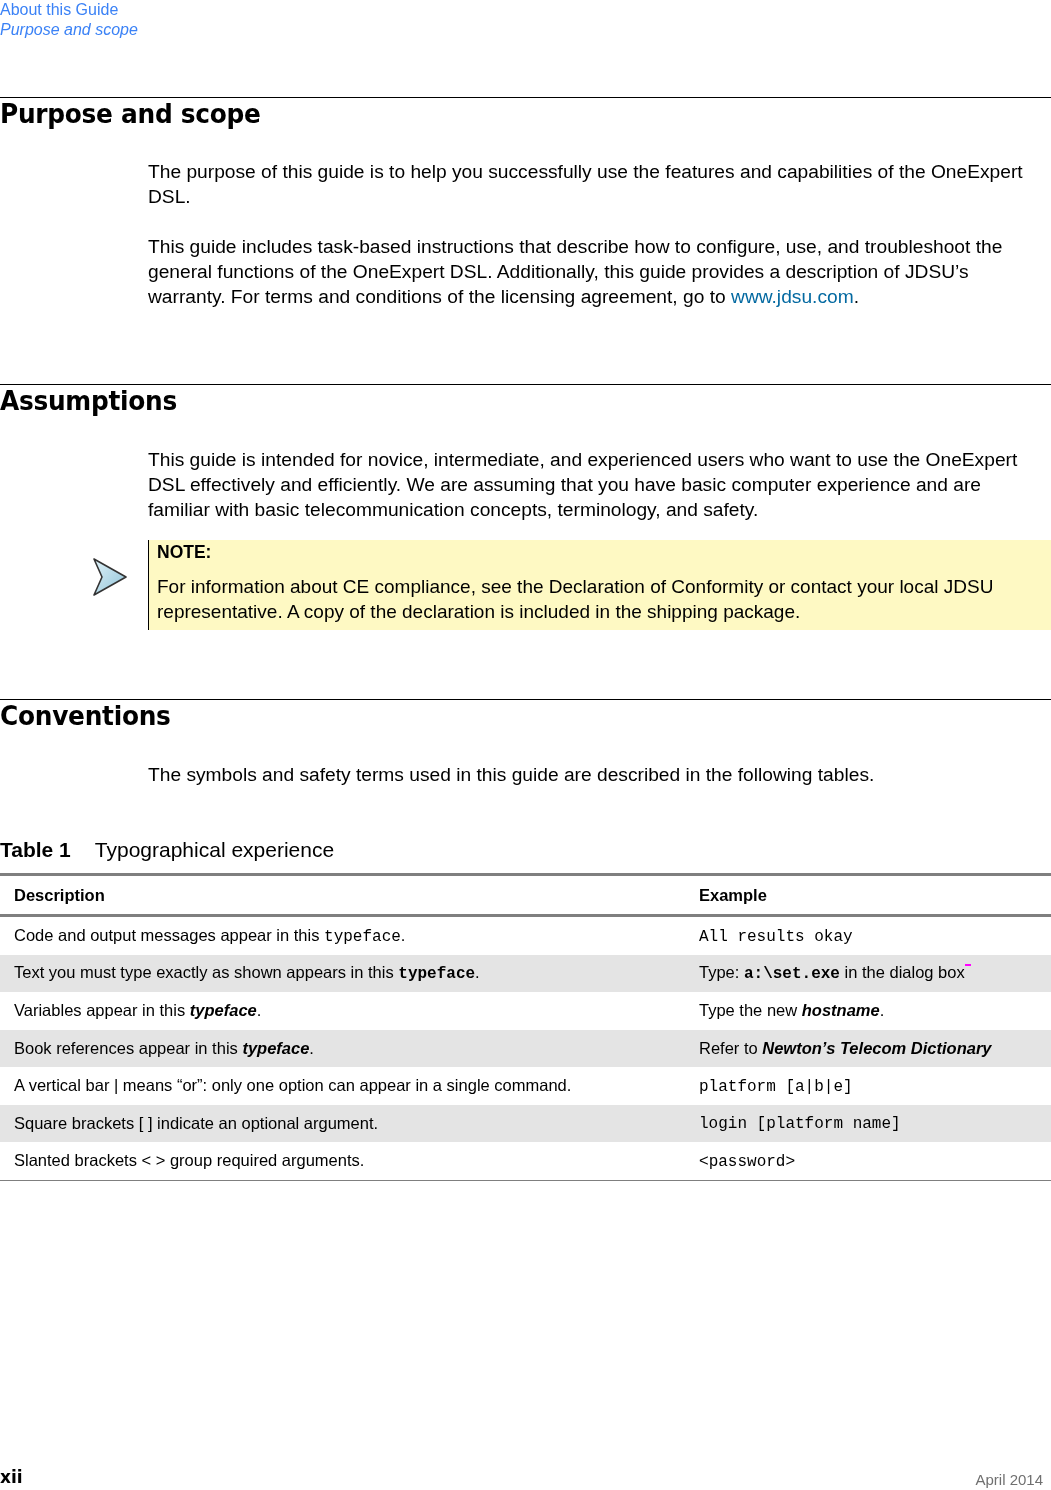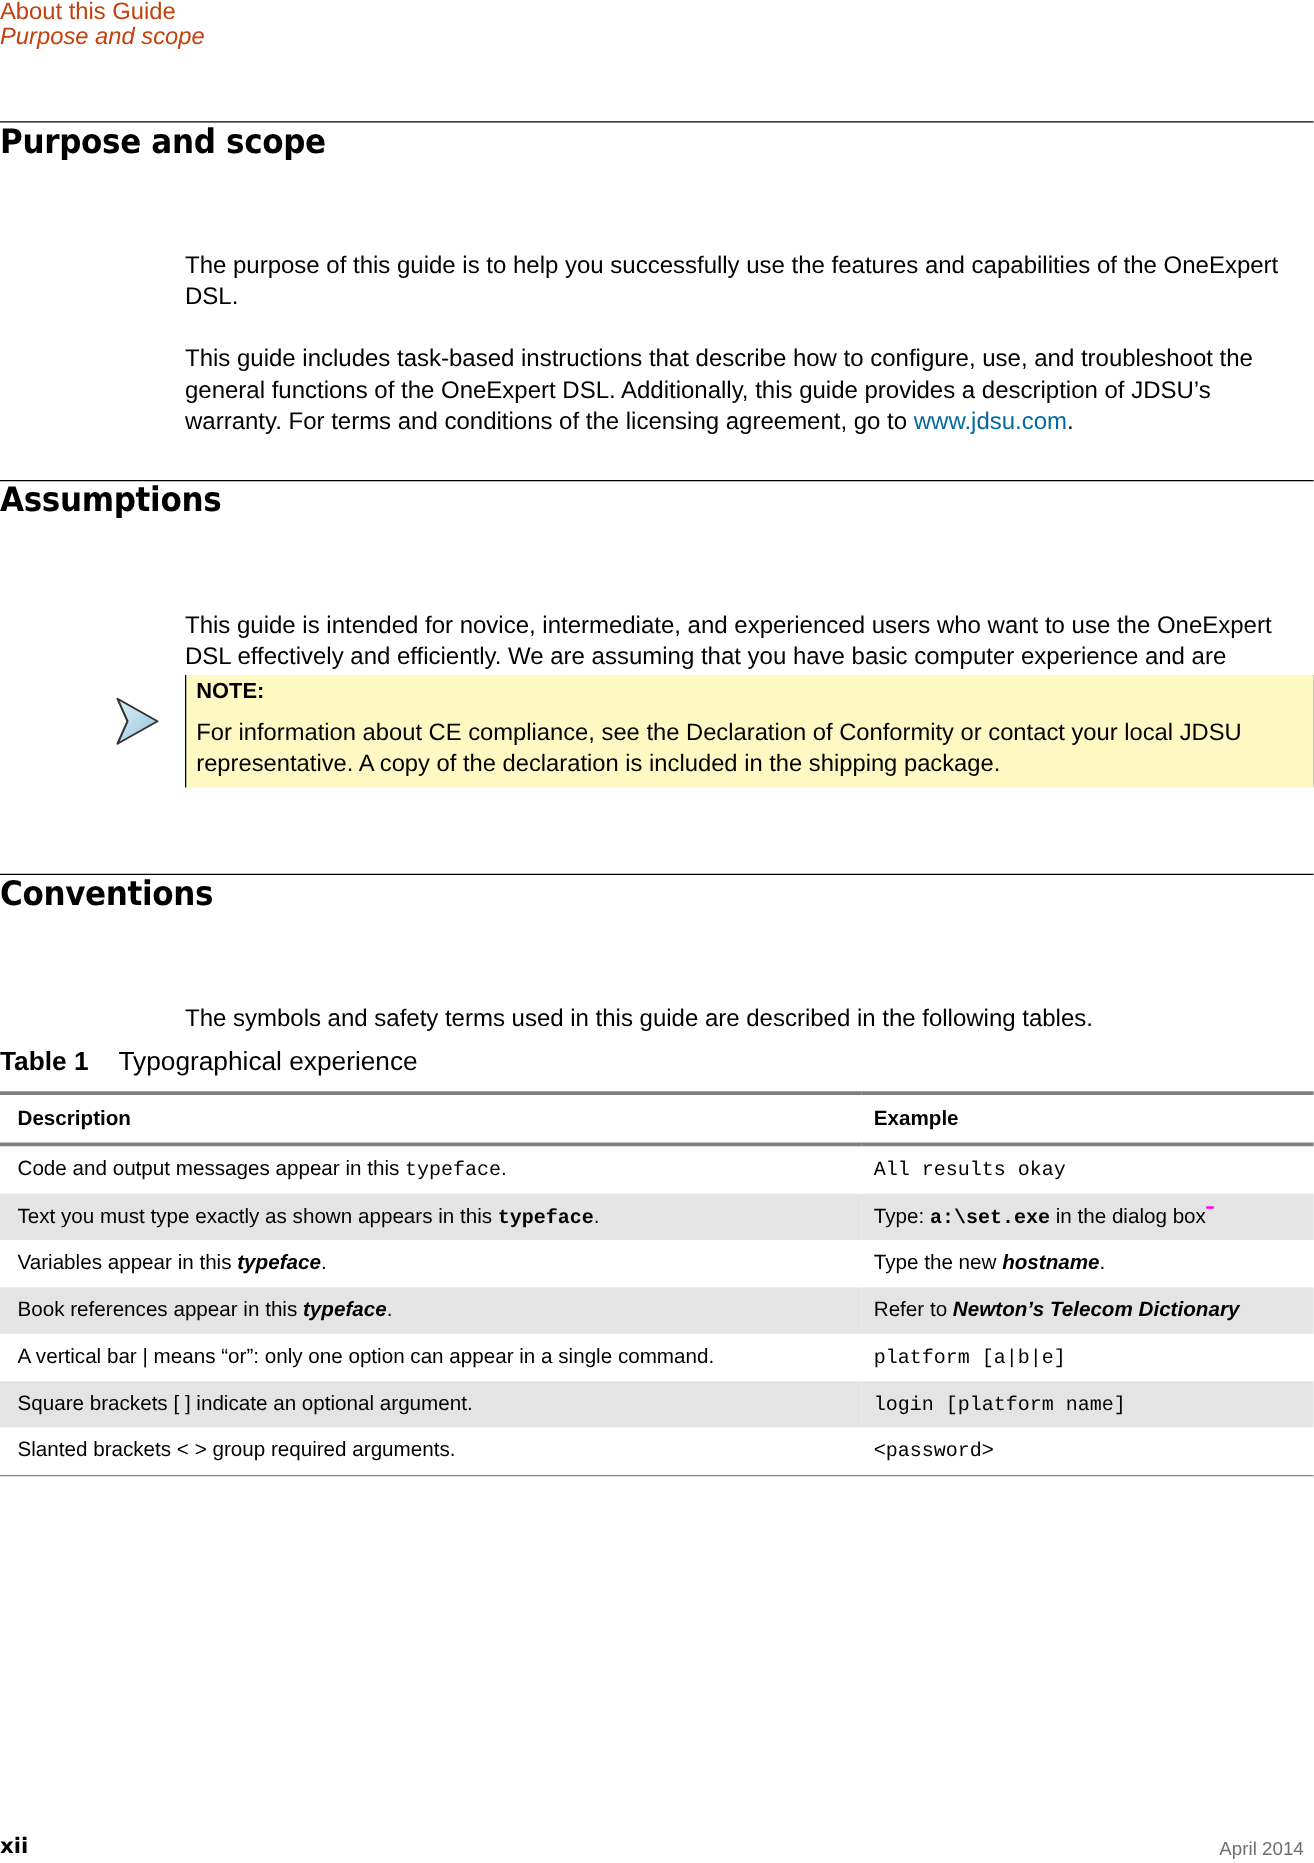--- a/index.html
+++ b/index.html
@@ -1,24 +1,24 @@
 <!DOCTYPE html>
 <html><head>
 <meta charset="utf-8">
 <style>
   html, body { margin:0; padding:0; background:#ffffff; }
   body { width:1051px; height:1490px; position:relative; overflow:hidden;
          font-family:"Liberation Sans", sans-serif; color:#000; }
   .abs { position:absolute; }
-  .running-header { left:0; top:0; font-size:19px; line-height:20px; color:#c2410c; }
+  .running-header { left:0; top:0; font-size:16px; line-height:20px; color:#3b82f6; }
   .running-header .sub { font-style:italic; }
   .rule { position:absolute; left:0; right:0; height:1px; background:#000; }
   .h1 { position:absolute; left:0; font-family:"DejaVu Sans", sans-serif; font-weight:bold;
         font-size:27px; letter-spacing:-0.3px; transform:scaleX(0.92); transform-origin:left center; }
-  .para { position:absolute; left:148px; width:900px; font-size:19.2px; line-height:25px;margin-top:41px; }
+  .para { position:absolute; left:148px; width:900px; font-size:19.2px; line-height:25px; }
   .para p { margin:0; }
   .link { color:#0369a1; text-decoration:none; }
   .note-icon { position:absolute; left:90px; top:557px; width:40px; height:40px; }
   .note-box { position:absolute; left:148px; top:540px; width:902px; height:90px;
               background:#fef9c3; border-left:1.5px solid #000; border-right:1.5px solid #000; }
   .note-title { position:absolute; left:8px; top:2px; font-weight:bold; font-size:17.5px; }
   .note-body { position:absolute; left:8px; top:34px; font-size:19px; line-height:25px; width:880px; }
   .table-title { position:absolute; left:0; top:838px; font-size:21px; }
   .table-title b { font-weight:bold; margin-right:24px; }
   table.conv { position:absolute; left:0; top:873px; width:1051px; border-collapse:collapse;

